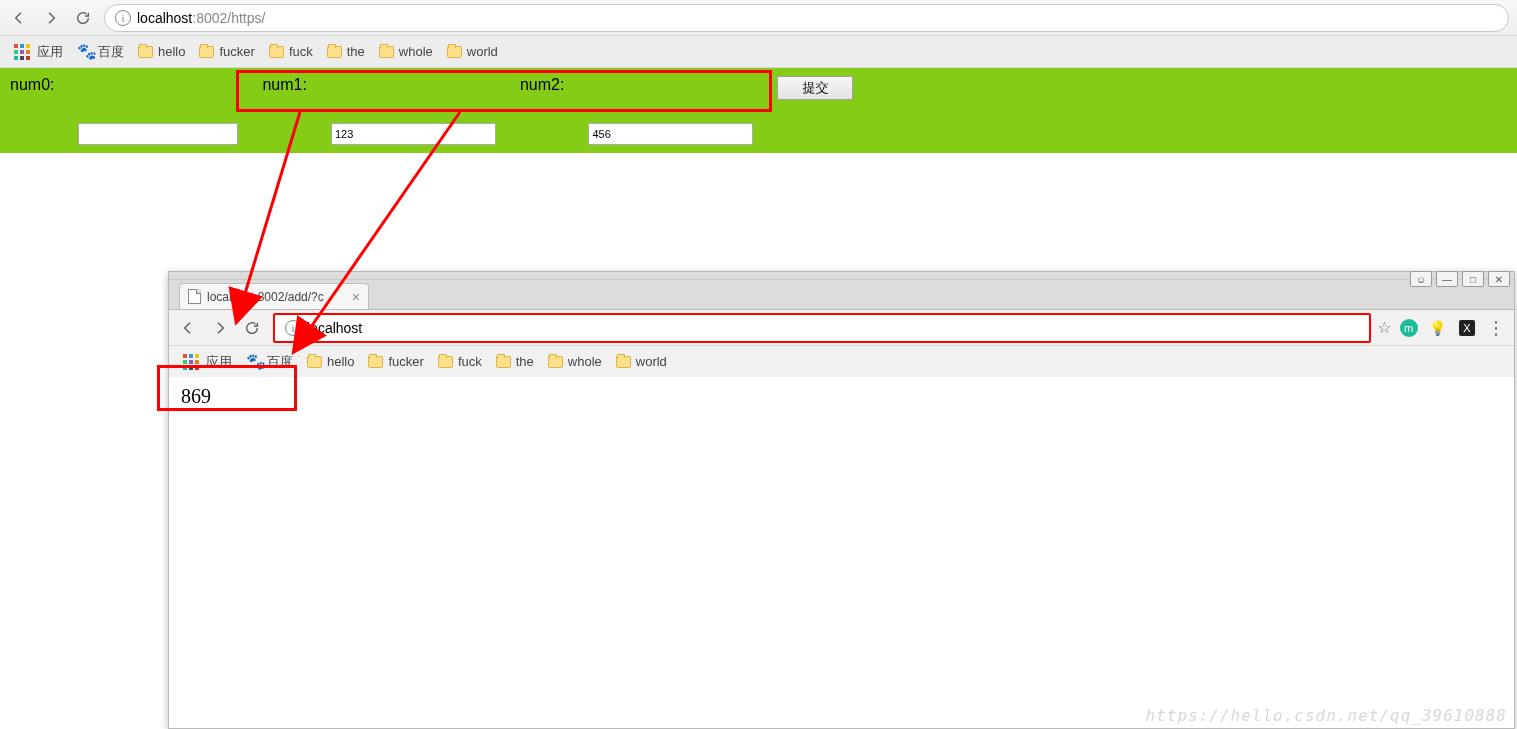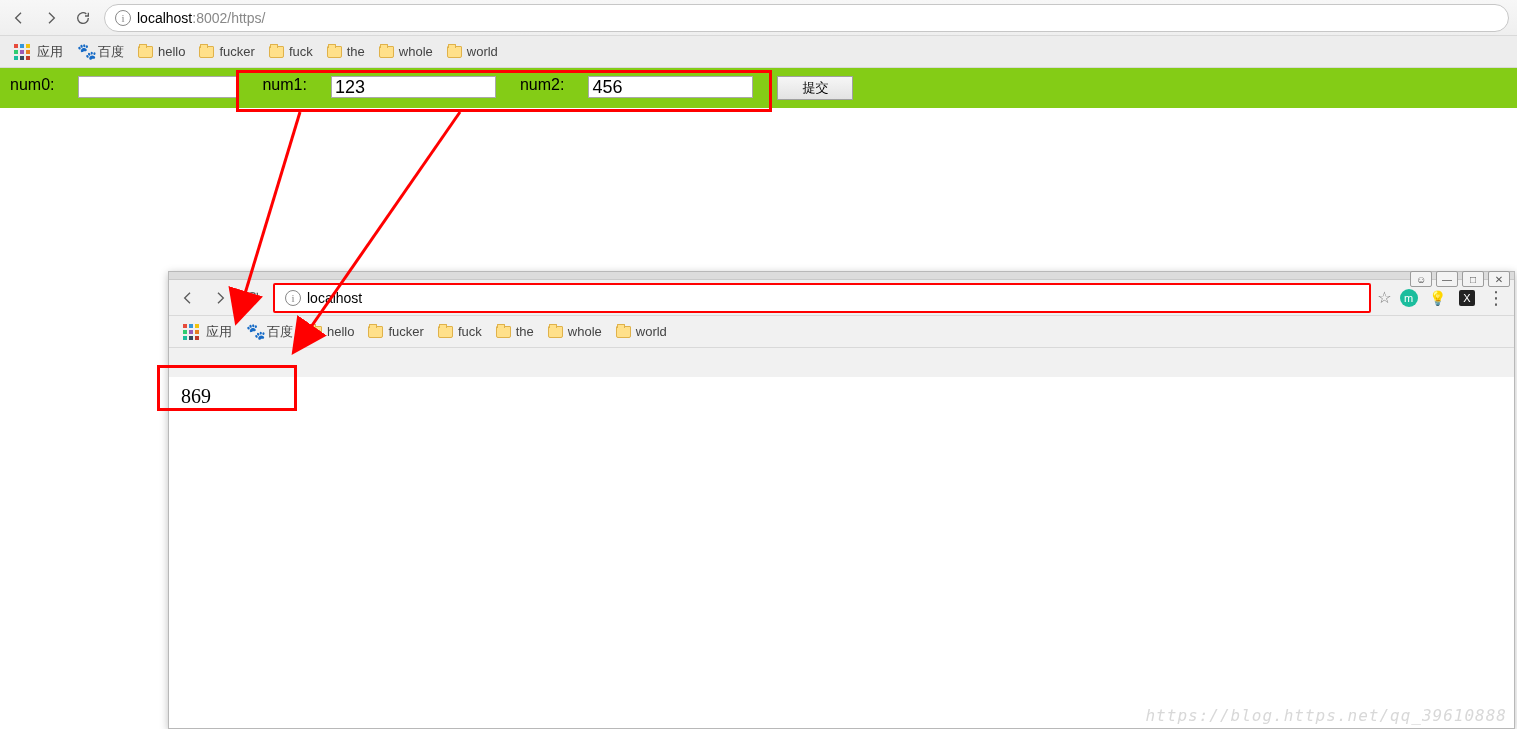--- a/index.html
+++ b/index.html
@@ -81,23 +81,24 @@
   
   .page-body {
     background:#84cc16;
     padding: 8px 10px;
     font-size: 16px;
     font-family: "SimSun", Arial, serif;
     display:flex; align-items:flex-start; gap:24px;
     position:relative;
   }
   .page-body input[type=text]{
-    height:22px; font-size:18px;
+    height:22px; font-size:11px;
     border:1px solid #a9a9a9;
     padding:1px 3px;
+    margin-top:47px;
   }
   .page-body .num0-in{width:160px;}
   .page-body .num-in{width:165px;}
   .page-body .submit-btn{
     height:24px;font-size:13px;
     background:linear-gradient(#f6f6f6,#e3e3e3);
     border:1px solid #a0a0a0;
     padding:1px 24px;cursor:pointer;
     font-family:"Microsoft YaHei";
   }
@@ -237,20 +238,27 @@
 
 <div class="win2">
   <div class="title-strip">
     <div class="win-btns">
       <div class="win-btn">☺</div>
       <div class="win-btn">—</div>
       <div class="win-btn">□</div>
       <div class="win-btn">✕</div>
     </div>
   </div>
+  <div class="tab-strip">
+    <div class="tab">
+      <span class="file-ico"></span>
+      <span>localhost:8002/add/?c</span>
+      <span class="x">×</span>
+    </div>
+  </div>
   <div class="toolbar" style="background:#f1f1f1">
     <span class="nav-ico">
       <svg viewBox="0 0 24 24">
           <path d="M15 4 L7 12 L15 20"></path>
         </svg>
     </span>
     <span class="nav-ico">
       <svg viewBox="0 0 24 24">
           <path d="M9 4 L17 12 L9 20"></path>
         </svg>
@@ -328,13 +336,13 @@
 <svg class="overlay">
   <defs>
     <marker id="ah" markerWidth="12" markerHeight="12" refX="10" refY="6" orient="auto">
       <path d="M0,0 L12,6 L0,12 Z" fill="#ff0000"></path>
     </marker>
   </defs>
   <line x1="300" y1="112" x2="237" y2="320" stroke="#ff0000" stroke-width="3" marker-end="url(#ah)"></line>
   <line x1="460" y1="112" x2="295" y2="350" stroke="#ff0000" stroke-width="3" marker-end="url(#ah)"></line>
 </svg>
 
-<div class="watermark">https://blog.https.net/qq_39610888</div>
+<div class="watermark">https://hello.csdn.net/qq_39610888</div>
 
 </body></html>

